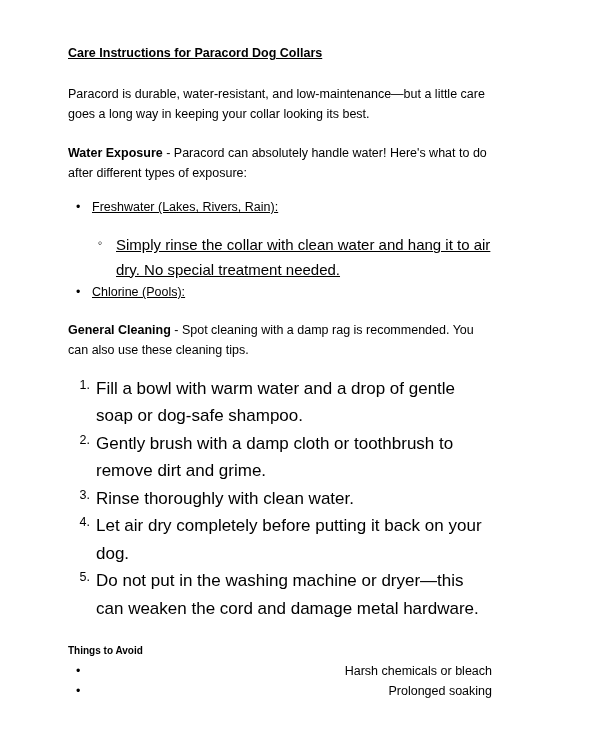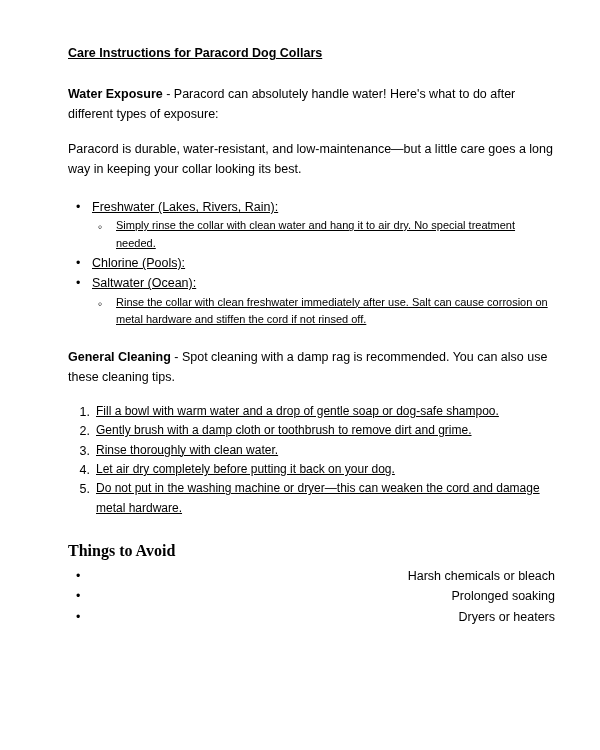--- a/index.html
+++ b/index.html
@@ -11,21 +11,21 @@
     height: 750px;
     background: #ffffff;
     font-family: "Liberation Sans", sans-serif;
     color: #000000;
     overflow: hidden;
   }
   .page {
     box-sizing: border-box;
     width: 600px;
     height: 704px;
-    padding: 44px 45px 20px 68px;
+    padding: 44px 108px 20px 68px;
   }
   .doc-title {
     font-size: 12.5px;
     font-weight: bold;
     text-decoration: underline;
     margin: 0 0 22px 0;
     line-height: 1.45;
   }
   p.para {
     font-size: 12.5px;
@@ -58,60 +58,59 @@
     top: 0;
     font-size: 12.5px;
   }
   ul.sub {
     list-style: none;
     margin: 0;
     padding: 0;
   }
   ul.sub > li {
     position: relative;
-    font-size: 11px;
+    font-size: 15px;
     line-height: 1.62;
     padding-left: 24px;
+    margin-top: 16px;
   }
   ul.sub > li::before {
     content: "\25E6";
     position: absolute;
     left: 6px;
     top: 0;
     font-size: 12.5px;
   }
   ol.steps {
     list-style: none;
     counter-reset: stepcounter;
     margin: 0 0 20px 0;
     padding: 0;
   }
   ol.steps > li {
     counter-increment: stepcounter;
     position: relative;
-    font-size: 12px;
+    font-size: 17px;
     line-height: 1.62;
     padding-left: 28px;
-    text-decoration: underline;
   }
   ol.steps > li::before {
     content: counter(stepcounter) ".";
     position: absolute;
     left: 8px;
     top: 0;
     text-align: right;
     width: 14px;
     font-size: 12.5px;
   }
   .section-head {
-    font-size: 16px;
+    font-size: 10px;
     font-weight: bold;
     line-height: 1.62;
     margin: 0 0 2px 0;
-    font-family: Liberation Serif, serif;
   }
   ul.plain-bullets {
     list-style: none;
     margin: 0;
     padding: 0;
     text-align: right;
   }
   ul.plain-bullets > li {
     position: relative;
     font-size: 12.5px;
@@ -126,57 +125,50 @@
     font-size: 12.5px;
   }
 </style>
 </head>
 <body>
 
 <div class="page">
 
   <h1 class="doc-title">Care Instructions for Paracord Dog Collars</h1>
 
+  <p class="para">Paracord is durable, water-resistant, and low-maintenance—but a little care goes a long way in keeping your collar looking its best.</p>
+
   <p class="para tight">
     <span class="lead">Water Exposure</span><span> - Paracord can absolutely handle water! Here's what to do after different types of exposure:</span>
   </p>
-
-  <p class="para">Paracord is durable, water-resistant, and low-maintenance—but a little care goes a long way in keeping your collar looking its best.</p>
 
   <ul class="bullets">
     <li>
       <span>Freshwater (Lakes, Rivers, Rain):</span>
       <ul class="sub">
         <li>Simply rinse the collar with clean water and hang it to air dry. No special treatment needed.</li>
       </ul>
     </li>
     <li>
       <span>Chlorine (Pools):</span>
-    </li>
-    <li>
-      <span>Saltwater (Ocean):</span>
-      <ul class="sub">
-        <li>Rinse the collar with clean freshwater immediately after use. Salt can cause corrosion on metal hardware and stiffen the cord if not rinsed off.</li>
-      </ul>
     </li>
   </ul>
 
   <p class="para tight">
     <span class="lead">General Cleaning</span><span> - Spot cleaning with a damp rag is recommended. You can also use these cleaning tips.</span>
   </p>
 
   <ol class="steps">
     <li>Fill a bowl with warm water and a drop of gentle soap or dog-safe shampoo.</li>
     <li>Gently brush with a damp cloth or toothbrush to remove dirt and grime.</li>
     <li>Rinse thoroughly with clean water.</li>
     <li>Let air dry completely before putting it back on your dog.</li>
     <li>Do not put in the washing machine or dryer—this can weaken the cord and damage metal hardware.</li>
   </ol>
 
   <div class="section-head">Things to Avoid</div>
 
   <ul class="plain-bullets">
     <li>Harsh chemicals or bleach</li>
     <li>Prolonged soaking</li>
-    <li>Dryers or heaters</li>
   </ul>
 
 </div>
 
 </body></html>

